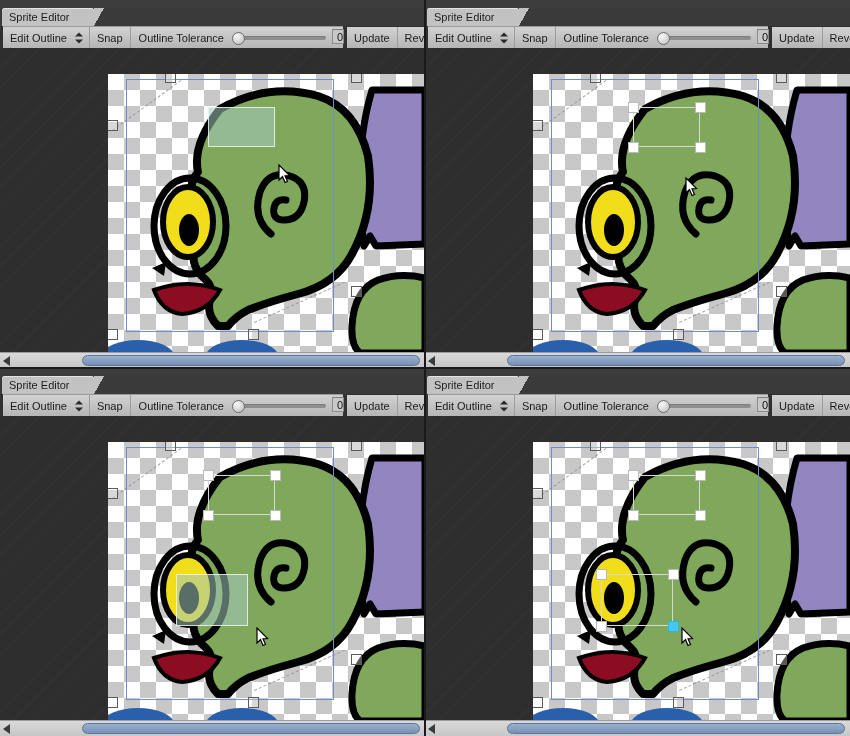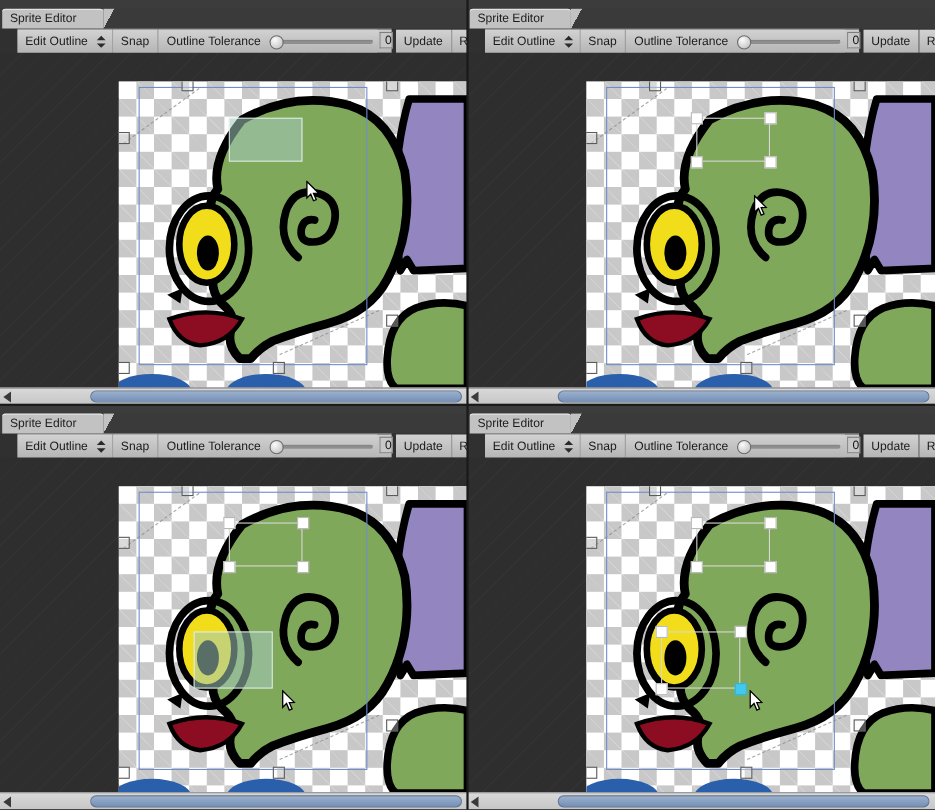--- a/index.html
+++ b/index.html
@@ -20,21 +20,21 @@
             width:425px;height:8px;background:#3c3c3c;}
   .tab{position:absolute;left:2px;top:8px;width:92px;height:18px;
        background:#c2c2c2;border-top-left-radius:3px;
        border-top-right-radius:3px;
        box-shadow:inset 0 1px 0 #e4e4e4;}
   .tab-skew{position:absolute;left:94px;top:8px;width:10px;height:18px;
        background:linear-gradient(to bottom right,#c2c2c2 50%,transparent 50%);}
   .tab-label{position:absolute;left:9px;top:9px;font-size:11px;color:#1d1d1d;
        line-height:16px;white-space:nowrap;}
 
-  .toolbar{position:absolute;left:16px;top:26px;width:340px;height:21px;
+  .toolbar{position:absolute;left:3px;top:26px;width:340px;height:21px;
            background:linear-gradient(to bottom,#cfcfcf,#b7b7b7);
            border-top:1px solid #9a9a9a;border-bottom:1px solid #8d8d8d;
            display:flex;align-items:stretch;}
 
   .tb-btn{position:relative;display:flex;align-items:center;
           padding:0 7px;font-size:11px;color:#1b1b1b;
           border-right:1px solid #9c9c9c;
           background:linear-gradient(to bottom,#d2d2d2,#b5b5b5);
           white-space:nowrap;cursor:default;}
   .tb-btn.plain{border-right:1px solid #9c9c9c;}

